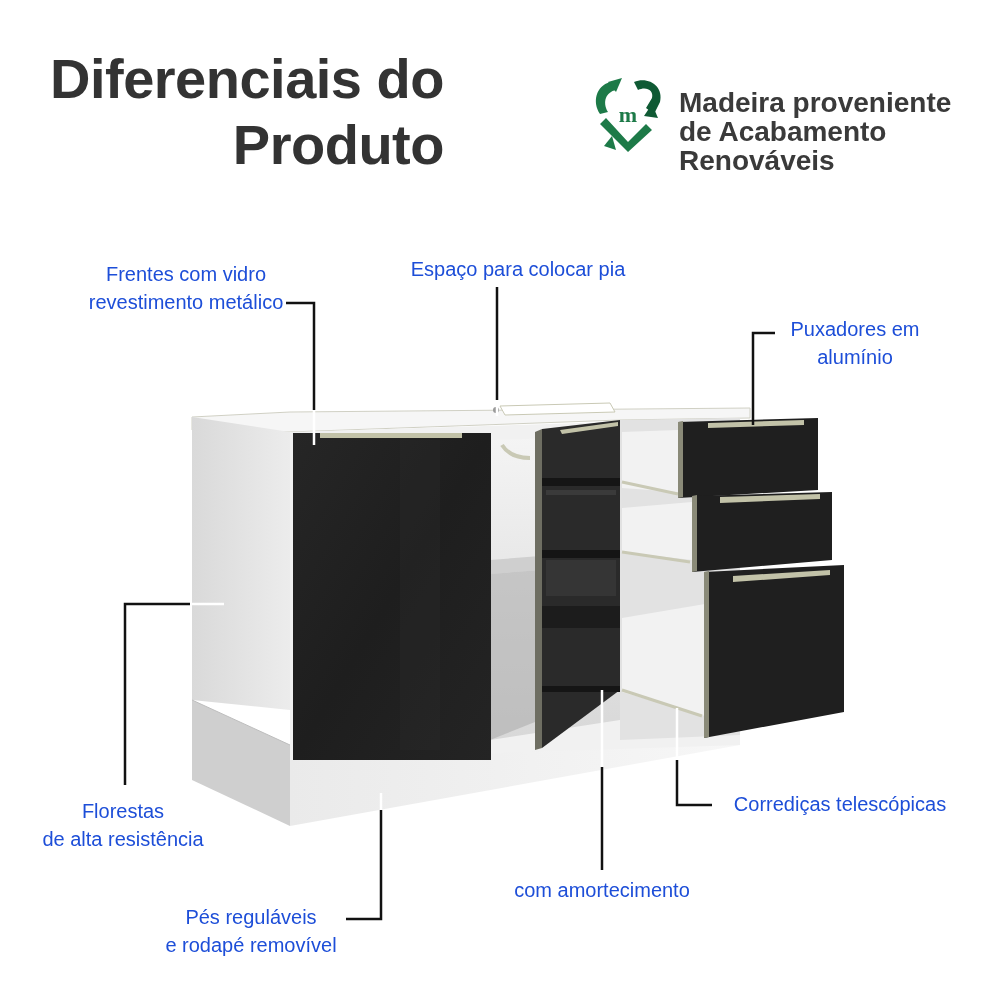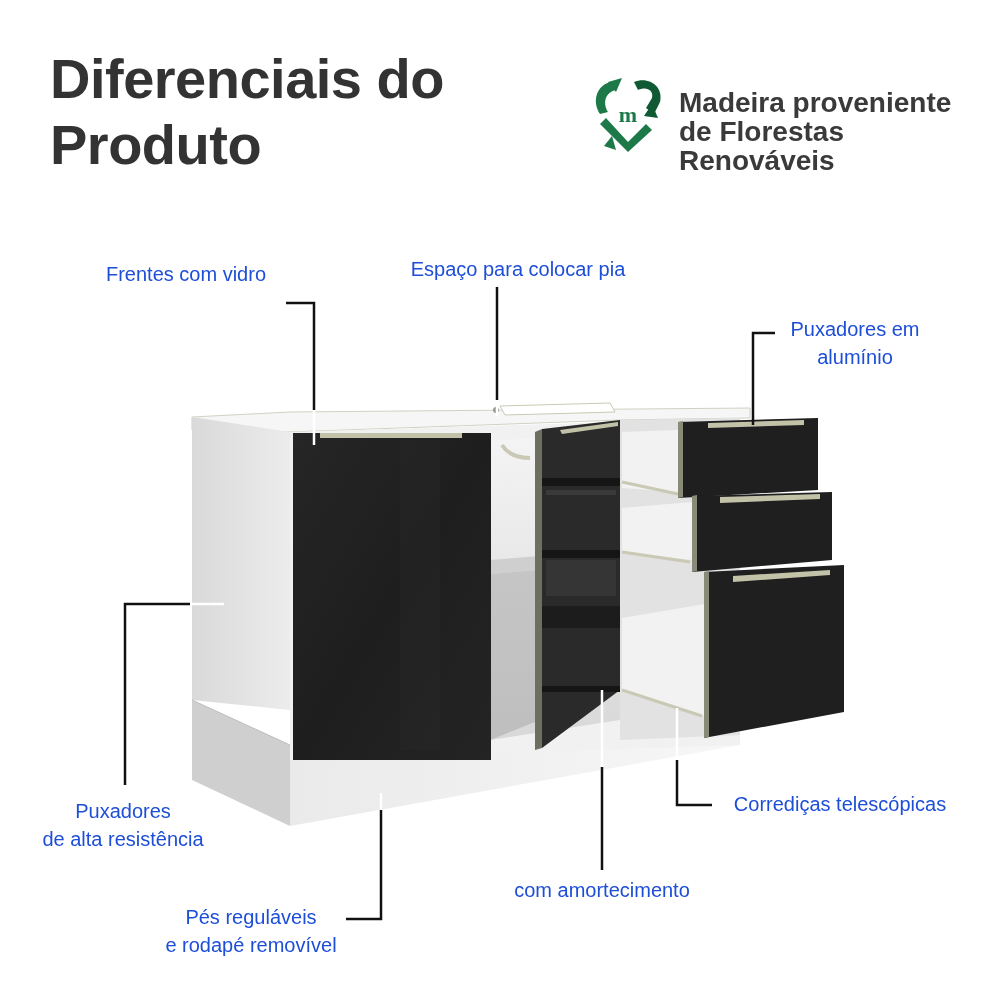--- a/index.html
+++ b/index.html
@@ -4,21 +4,21 @@
   <style>
     * { margin: 0; padding: 0; box-sizing: border-box; }
     html, body { width: 1000px; height: 1000px; background: #ffffff; overflow: hidden; }
     body { position: relative; font-family: "Liberation Sans", "DejaVu Sans", sans-serif; color: #3a3a3a; }
 
     .title {
       position: absolute; left: 50px; top: 46px;
       font-family: "Liberation Sans", sans-serif; font-weight: 700;
       font-size: 56px; line-height: 66px; color: #333333; letter-spacing: -0.5px;
     }
-    .title span { display: block; }
+    .title span { display: block; text-align: right; }
 
     .badge { position: absolute; left: 588px; top: 74px; width: 380px; height: 80px; }
     .badge svg { position: absolute; left: 0; top: 0; }
     .badge-text {
       position: absolute; left: 91px; top: 14px;
       font-weight: 700; font-size: 28px; line-height: 29px; color: #3a3a3a;
     }
     .badge-text span { display: block; }
 
     .illus { position: absolute; left: 0; top: 0; width: 1000px; height: 1000px; }
@@ -46,21 +46,21 @@
     <path d="M46 8 C60 2 76 12 72 28 L66 40 L58 34 L64 24 C66 16 58 12 50 16 Z" fill="#0f5a34"></path>
     <path d="M70 44 L56 42 L64 30 Z" fill="#0f5a34"></path>
 
     <path d="M18 44 L40 68 L58 50 L64 56 L40 78 L12 50 Z" fill="#1d7a48"></path>
     <path d="M24 62 L28 76 L16 72 Z" fill="#1d7a48"></path>
 
     <text x="40" y="48" text-anchor="middle" font-family="Liberation Serif, serif" font-weight="700" font-size="22" fill="#1d7a48">m</text>
   </svg>
   <div class="badge-text">
     <span>Madeira proveniente</span>
-    <span>de Florestas Renováveis</span>
+    <span>de Acabamento Renováveis</span>
   </div>
 </div>
 
 <svg class="illus" width="1000" height="1000" viewBox="0 0 1000 1000">
   <defs>
     <linearGradient id="gSide" x1="0" y1="0" x2="1" y2="0">
       <stop offset="0" stop-color="#d9d9d9"></stop>
       <stop offset="1" stop-color="#ececec"></stop>
     </linearGradient>
     <linearGradient id="gFront" x1="0" y1="0" x2="1" y2="1">
@@ -165,33 +165,34 @@
     <line x1="602" y1="870" x2="602" y2="767" stroke="#111"></line>
     <line x1="602" y1="767" x2="602" y2="690" stroke="#fff"></line>
 
     <polyline points="346,919 381,919 381,810" stroke="#111"></polyline>
     <line x1="381" y1="810" x2="381" y2="793" stroke="#fff"></line>
   </g>
 </svg>
 
 <div class="label" style="left:66px; top:260px; width:240px;">
   <span>Frentes com vidro</span>
+  <span>revestimento metálico</span>
 </div>
 
 <div class="label" style="left:386px; top:255px; width:264px;">
   <span>Espaço para colocar pia</span>
 </div>
 
 <div class="label" style="left:772px; top:315px; width:166px;">
   <span>Puxadores em</span>
   <span>alumínio</span>
 </div>
 
 <div class="label" style="left:20px; top:797px; width:206px;">
-  <span>Puxadores</span>
+  <span>Florestas</span>
   <span>de alta resistência</span>
 </div>
 
 <div class="label" style="left:712px; top:790px; width:256px;">
   <span>Corrediças telescópicas</span>
 </div>
 
 <div class="label" style="left:476px; top:876px; width:252px;">
   <span>com amortecimento</span>
 </div>

